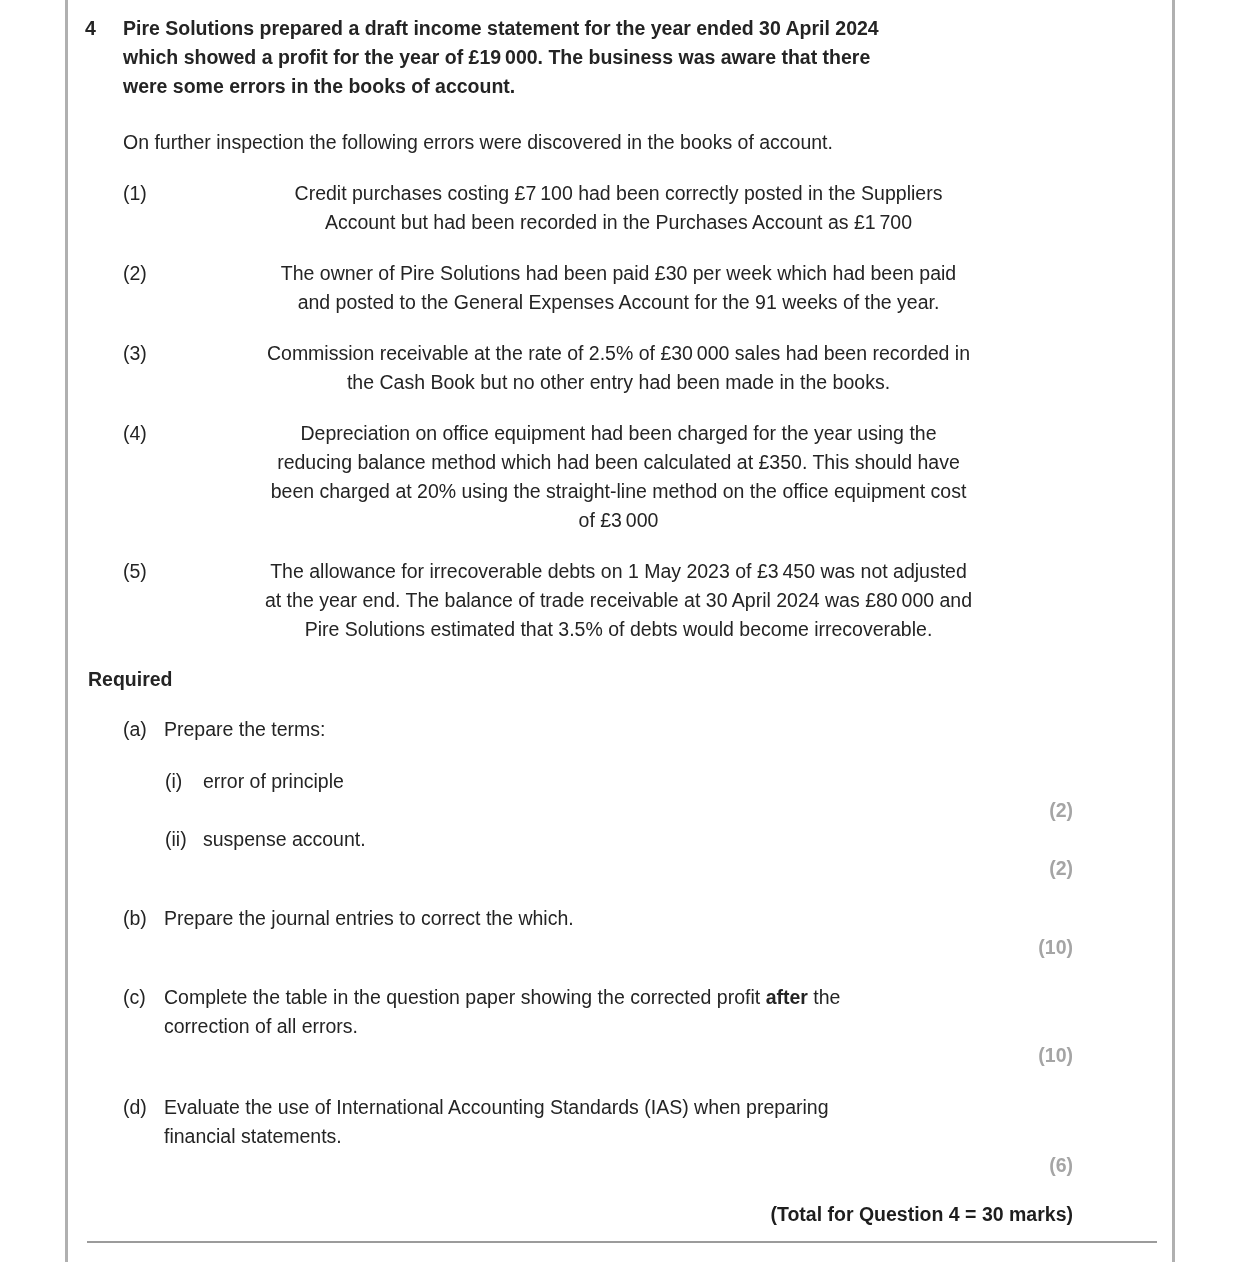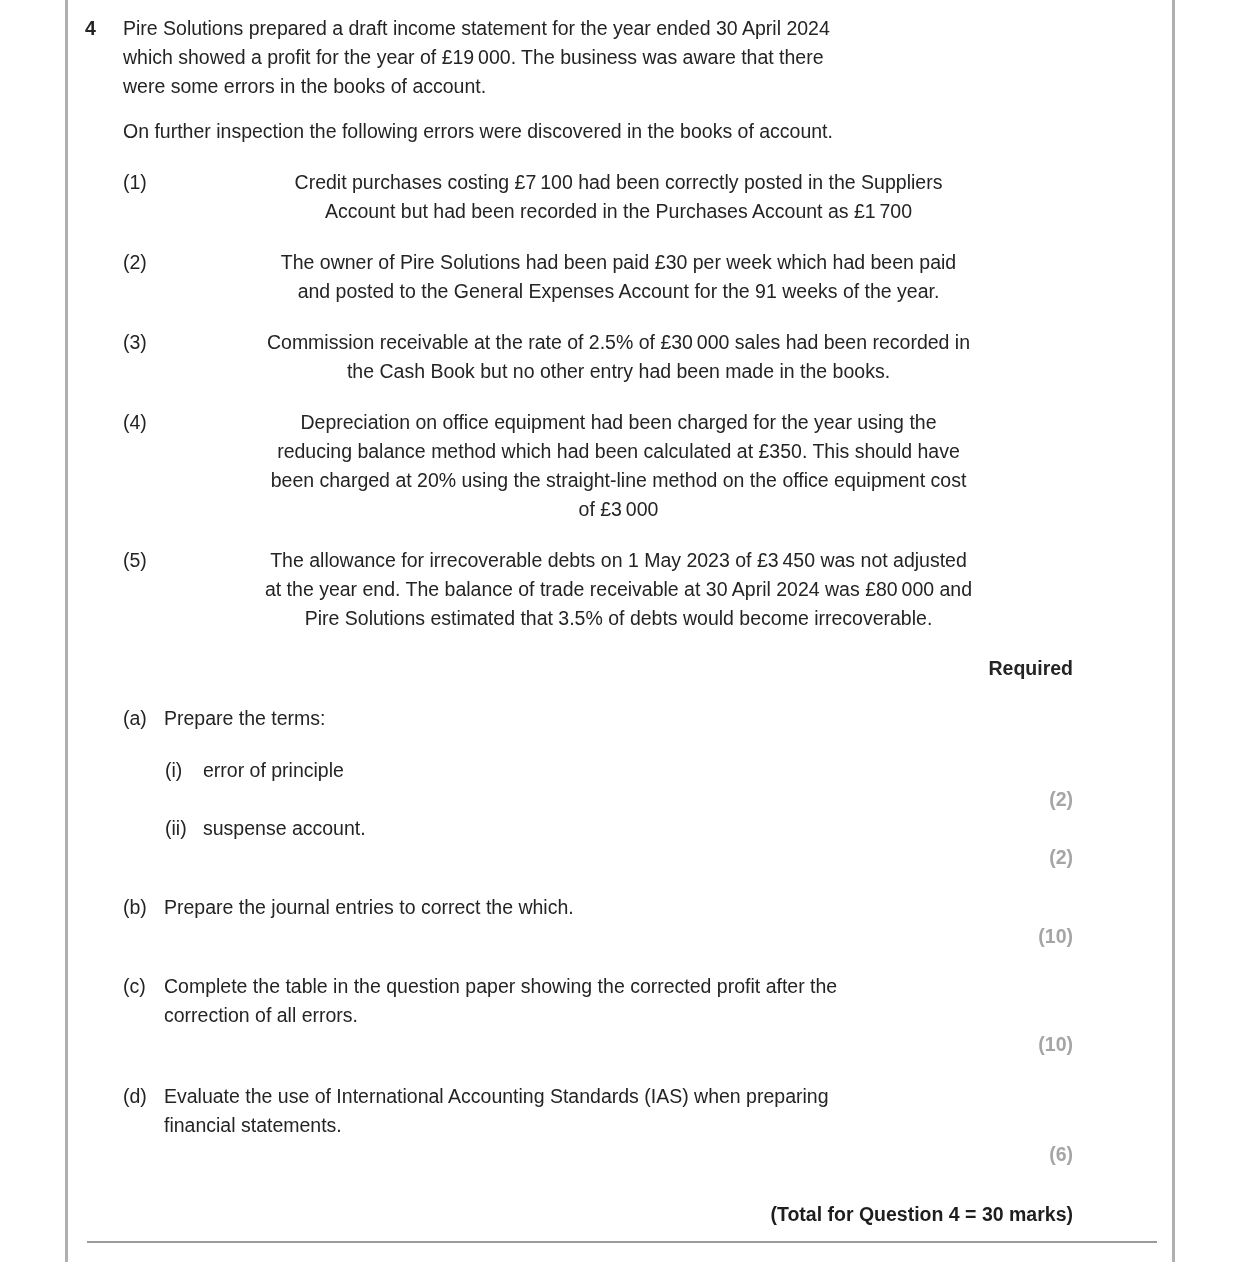--- a/index.html
+++ b/index.html
@@ -38,37 +38,36 @@
   }
 
   .pre { white-space: pre-line; }
 
   .q-row { display: flex; }
   .q-num {
     width: 38px;
     flex: 0 0 38px;
     font-weight: bold;
   }
-  .q-body { flex: 1; }
-
-  .inspection { margin-top: 16px; margin-left: 38px; }
+  .q-body { flex: 1; font-weight: bold; }
+
+  .inspection { margin-top: 27px; margin-left: 38px; }
 
   .error-item {
     display: flex;
     margin-top: 22px;
     margin-left: 38px;
   }
   .err-num { width: 41px; flex: 0 0 41px; }
   .err-text { flex: 1; text-align: center; }
 
   .required {
     margin-top: 21px;
     margin-left: 3px;
     font-weight: bold;
-    text-align: right;
   }
 
   .part {
     display: flex;
     margin-top: 21px;
     margin-left: 38px;
   }
   .part.mt23 { margin-top: 23px; }
   .part-label { width: 41px; flex: 0 0 41px; }
   .part-text { flex: 1; }
@@ -80,24 +79,24 @@
   .subitem.mt23 { margin-top: 23px; }
   .subitem.mt21 { }
   .sub-label { width: 38px; flex: 0 0 38px; }
 
   .marks-row {
     text-align: right;
     font-weight: bold;
     color: #a5a5a5;
   }
 
-  .bold-inline { font-weight: normal; }
+  .bold-inline { font-weight: bold; }
 
   .total-row {
-    margin-top: 31px;
+    margin-top: 20px;
     text-align: right;
     font-weight: bold;
     color: #1e1e1e;
   }
 
   .bottom-rule {
     position: absolute;
     left: 87px;
     right: 87px;
     top: 1241px;

